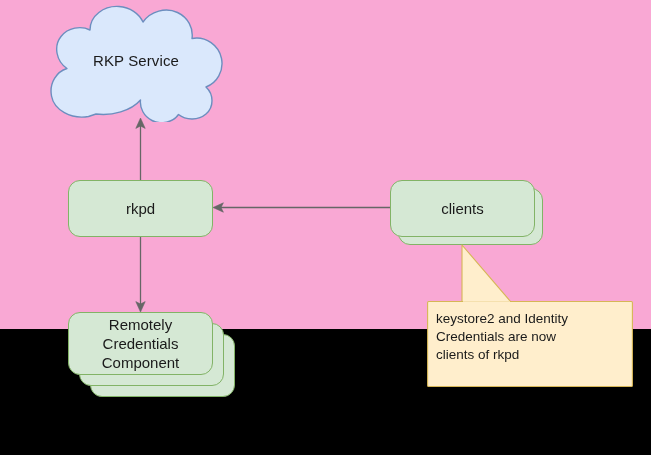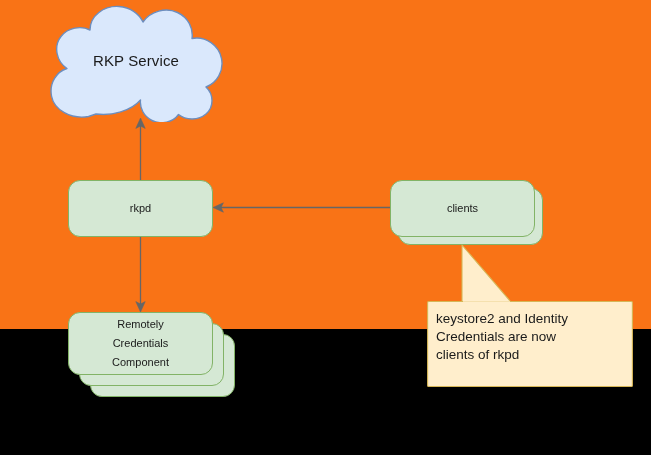--- a/index.html
+++ b/index.html
@@ -11,21 +11,21 @@
   body {
     width: 651px;
     height: 455px;
     overflow: hidden;
     font-family: "Liberation Sans", sans-serif;
   }
   #canvas {
     position: relative;
     width: 651px;
     height: 329px;
-    background: #f97316;
+    background: #f9a8d4;
   }
   #edge-layer {
     position: absolute;
     left: 0;
     top: 0;
     width: 651px;
     height: 455px;
     pointer-events: none;
   }
 
@@ -59,21 +59,21 @@
     position: absolute;
     box-sizing: border-box;
     background: #d5e8d4;
     border: 1.1px solid #82b366;
     border-radius: 12px;
     display: flex;
     align-items: center;
     justify-content: center;
     text-align: center;
     color: #1a1a1a;
-    font-size: 11px;
+    font-size: 15px;
     line-height: 19px;
   }
   .box.back {
     z-index: 1;
   }
   .box.front {
     z-index: 3;
   }
 
   

